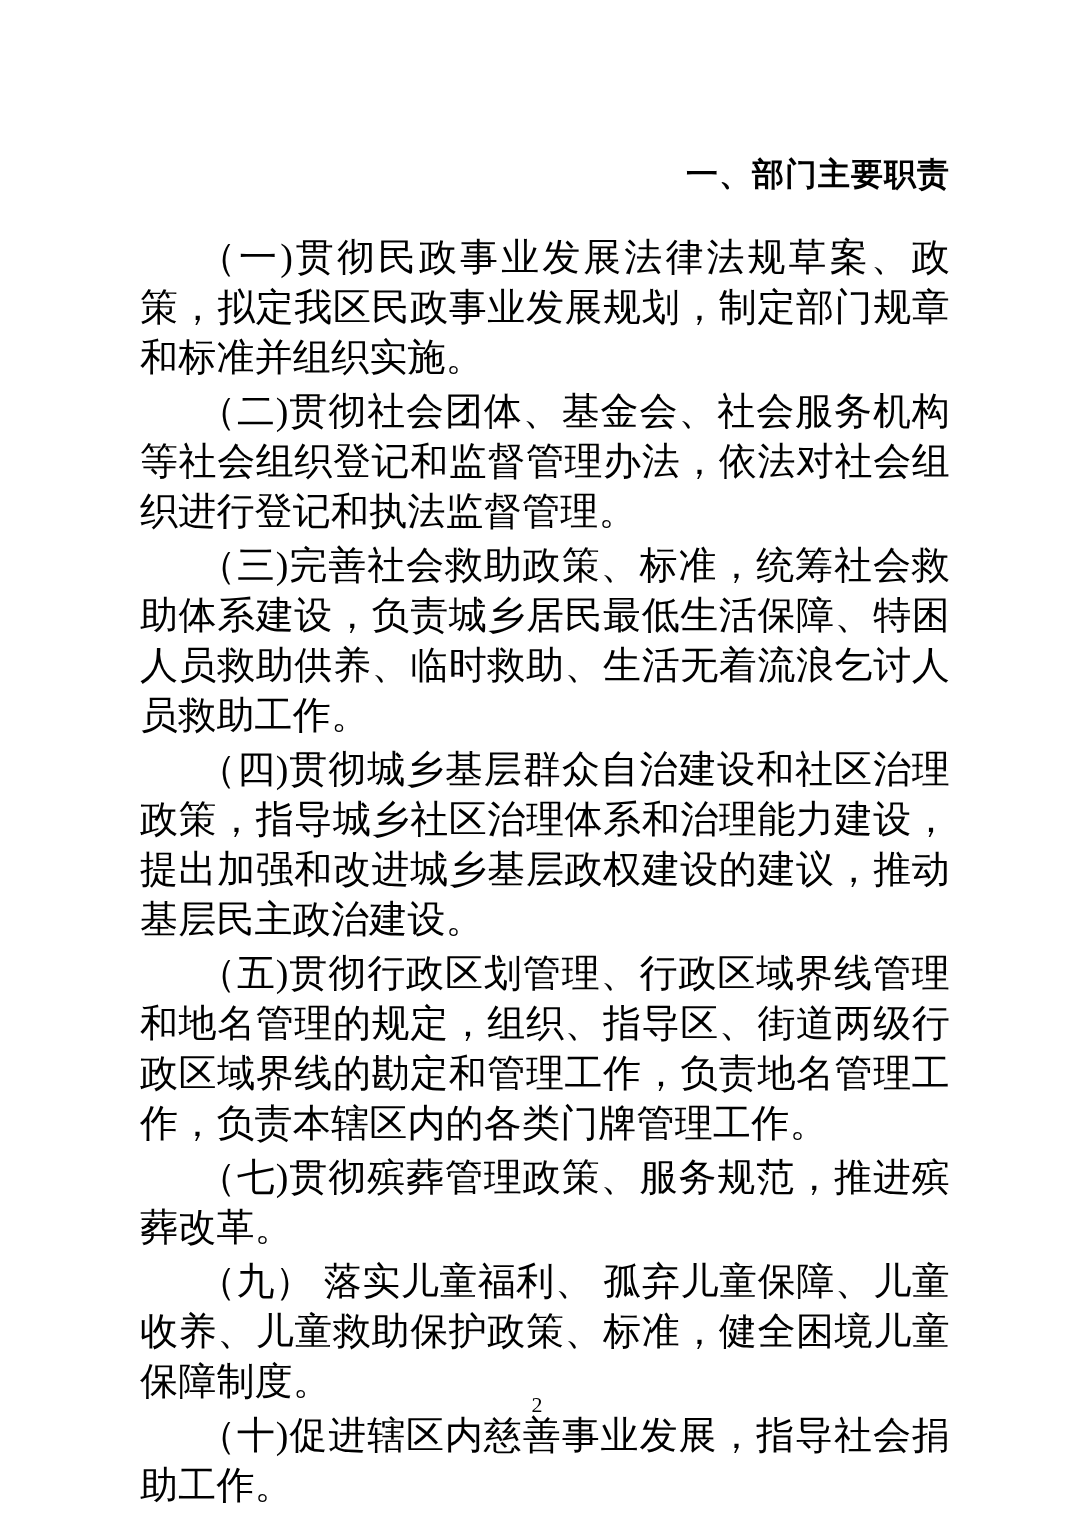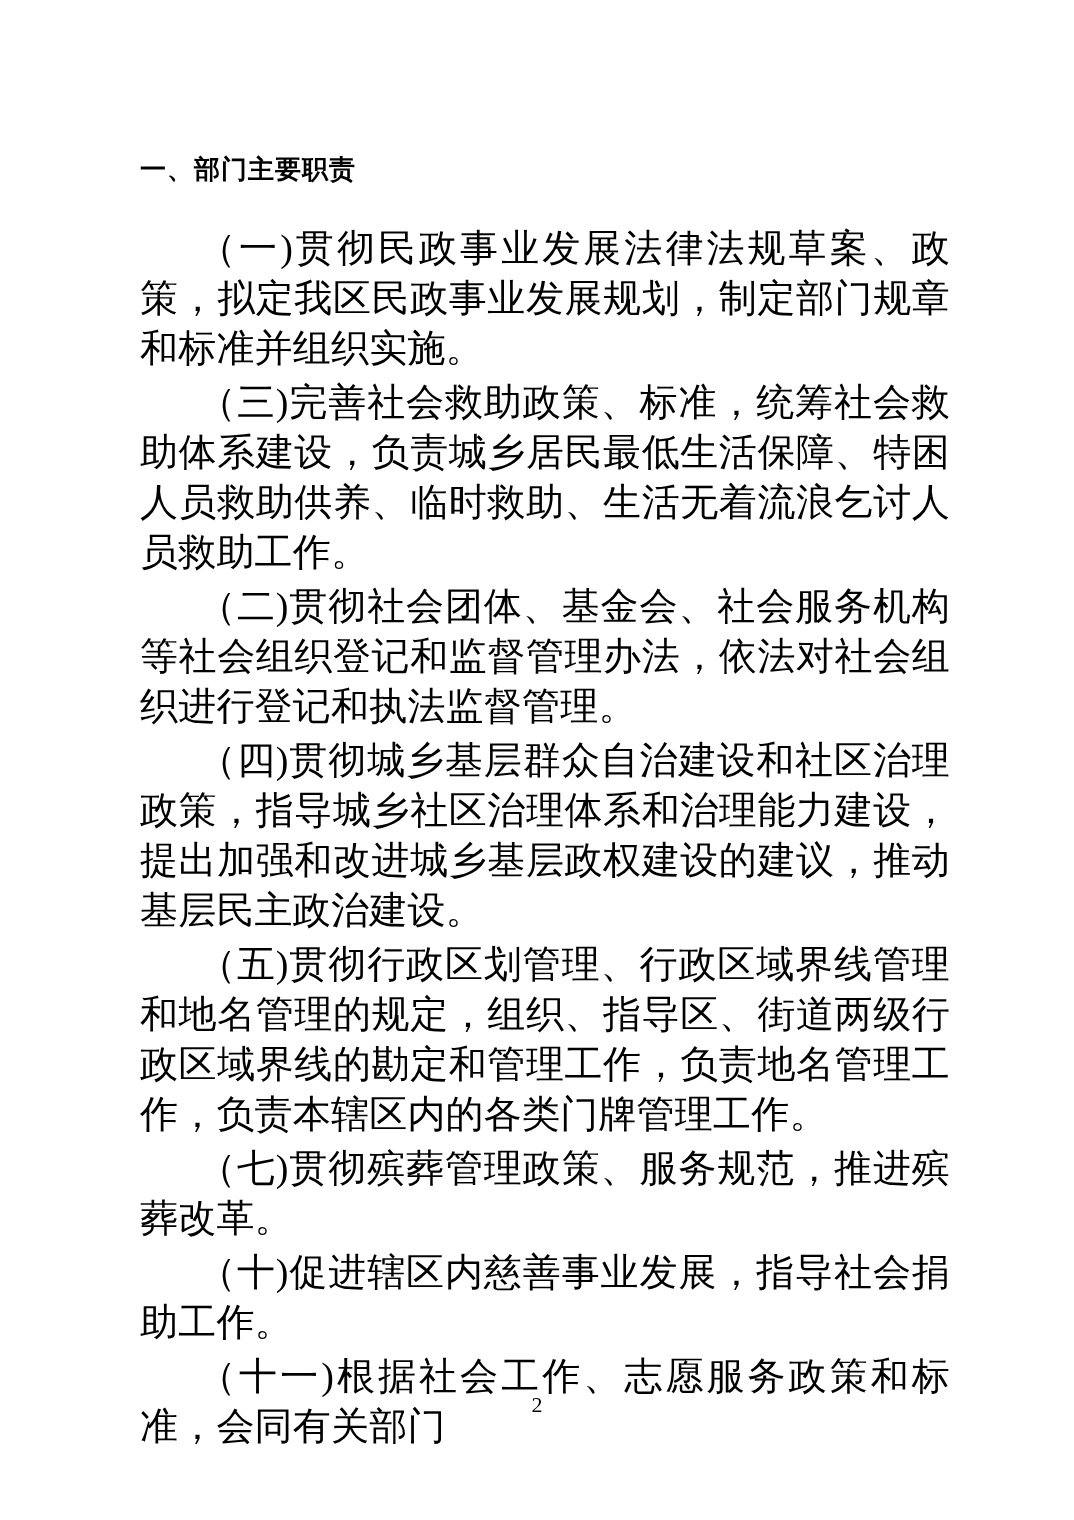--- a/index.html
+++ b/index.html
@@ -21,26 +21,27 @@
     box-sizing: border-box;
     overflow: hidden;
   }
   .content {
     position: absolute;
     left: 140px;
     top: 150px;
     width: 810px;
   }
   .section-heading {
-    font-size: 26px;
+    font-size: 32px;
     font-weight: bold;
     letter-spacing: 1px;
     line-height: 1.5;
     margin: 0 0 34px 0;
     font-family: "Liberation Serif", "DejaVu Serif", serif;
+    text-align: right;
   }
   .para {
     font-size: 38px;
     line-height: 50px;
     margin: 0 0 4px 0;
     text-align: justify;
     text-justify: inter-ideograph;
     text-indent: 58px;
     letter-spacing: 0.2px;
   }
@@ -59,23 +60,24 @@
   }
 </style>
 </head>
 <body>
 
 <div class="page">
   <div class="content">
     <h1 class="section-heading">一、部门主要职责</h1>
 
     <p class="para">（一)贯彻民政事业发展法律法规草案、政策，拟定我区民政事业发展规划，制定部门规章和标准并组织实施。</p>
+    <p class="para">（二)贯彻社会团体、基金会、社会服务机构等社会组织登记和监督管理办法，依法对社会组织进行登记和执法监督管理。</p>
     <p class="para">（三)完善社会救助政策、标准，统筹社会救助体系建设，负责城乡居民最低生活保障、特困人员救助供养、临时救助、生活无着流浪乞讨人员救助工作。</p>
-    <p class="para">（二)贯彻社会团体、基金会、社会服务机构等社会组织登记和监督管理办法，依法对社会组织进行登记和执法监督管理。</p>
     <p class="para">（四)贯彻城乡基层群众自治建设和社区治理政策，指导城乡社区治理体系和治理能力建设，提出加强和改进城乡基层政权建设的建议，推动基层民主政治建设。</p>
     <p class="para">（五)贯彻行政区划管理、行政区域界线管理和地名管理的规定，组织、指导区、街道两级行政区域界线的勘定和管理工作，负责地名管理工作，负责本辖区内的各类门牌管理工作。</p>
     <p class="para">（七)贯彻殡葬管理政策、服务规范，推进殡葬改革。</p>
+    <p class="para">（九） 落实儿童福利、 孤弃儿童保障、儿童收养、儿童救助保护政策、标准，健全困境儿童保障制度。</p>
     <p class="para">（十)促进辖区内慈善事业发展，指导社会捐助工作。</p>
     <p class="para">（十一)根据社会工作、志愿服务政策和标准，会同有关部门</p>
   </div>
 
   <div class="page-number">2</div>
 </div>
 
 </body></html>

